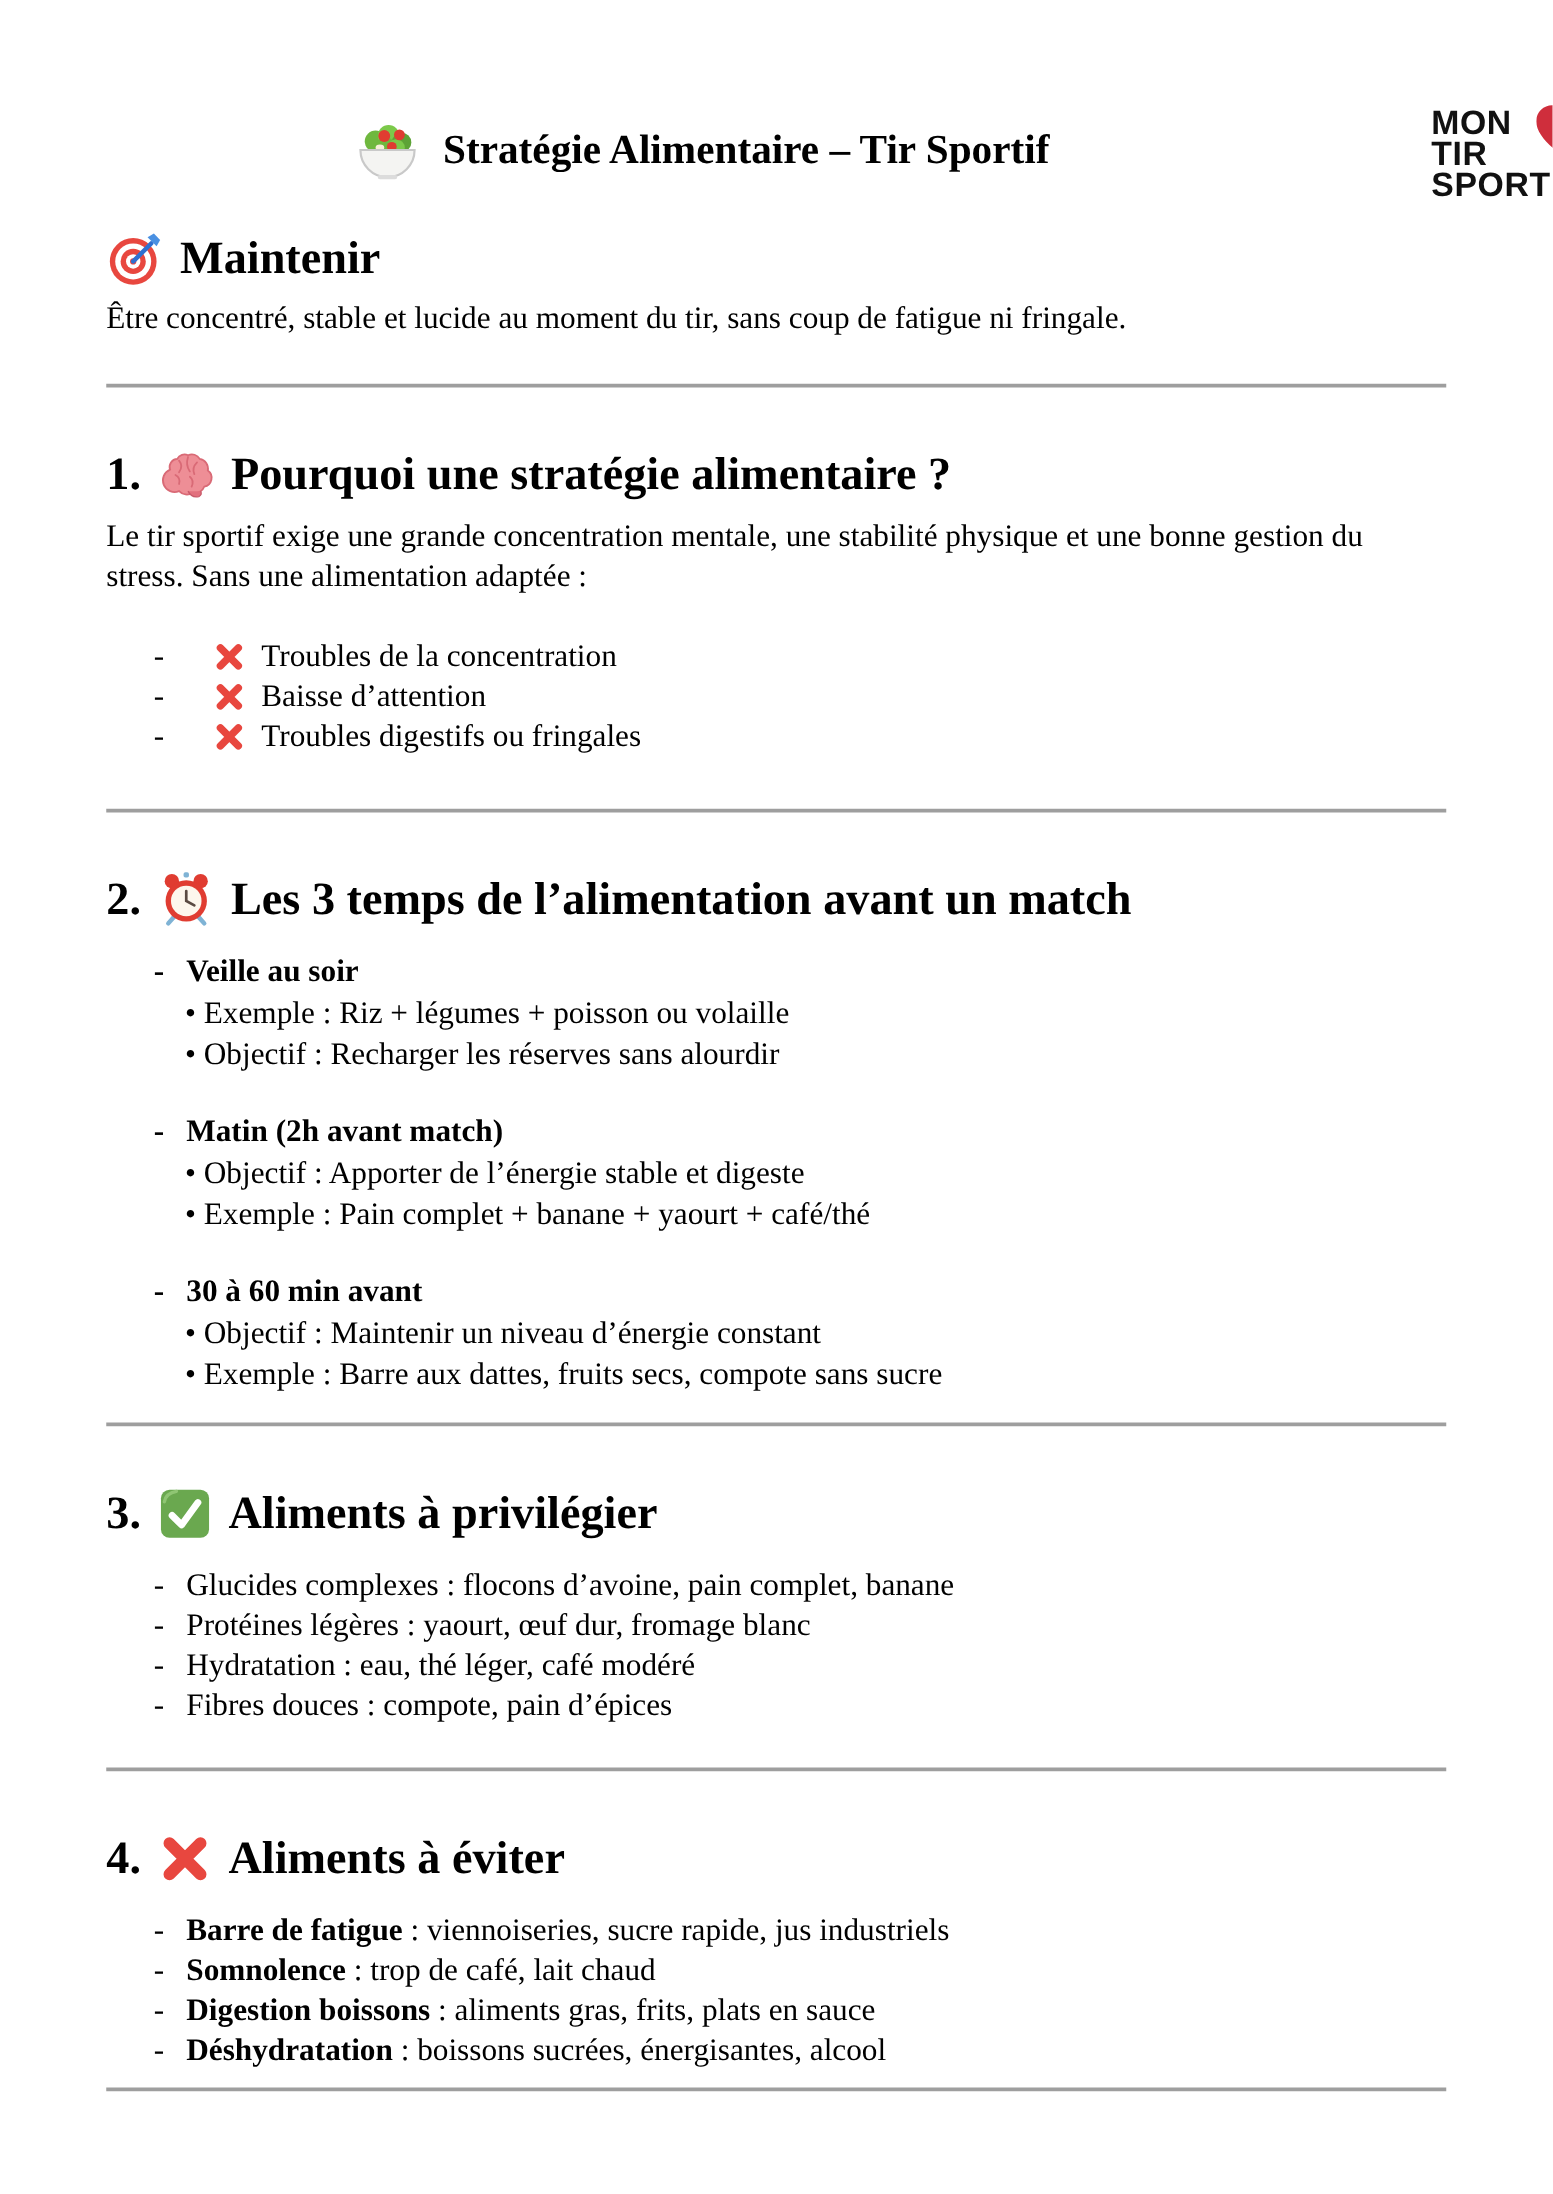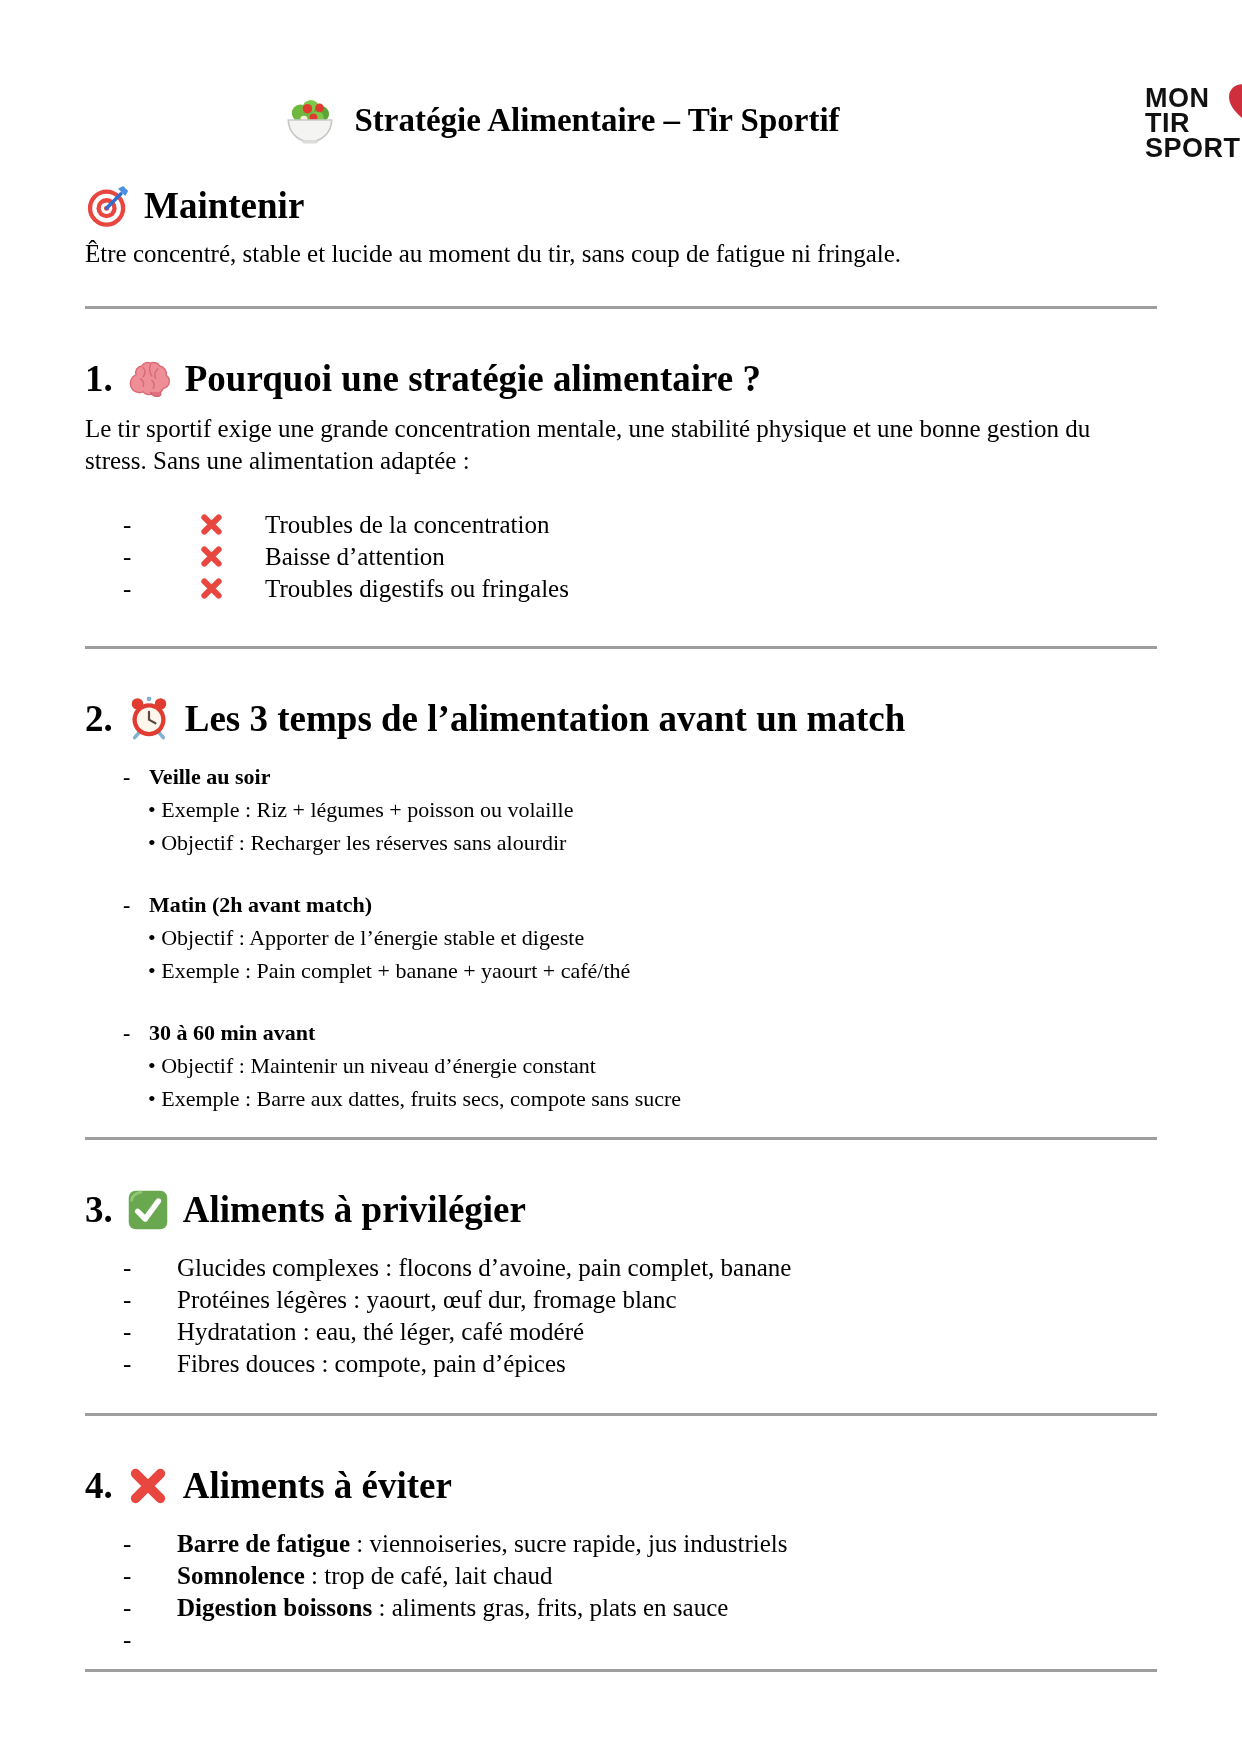--- a/index.html
+++ b/index.html
@@ -96,37 +96,36 @@
     margin: 32px 0 0 0;
     padding: 0 0 0 38px;
     font-size: 25px;
   }
   .mt-list-sm { margin-top: 16px; }
   .dash-list li {
     display: flex;
     align-items: center;
     line-height: 31px;
     margin: 0 0 1px 0;
-    gap: 28px;
   }
   .dash {
     flex: 0 0 26px;
     display: inline-block;
   }
   .dash::before { content: "-"; }
   .cross-list .dash { flex: 0 0 47px; }
   .cross-sm {
     flex: 0 0 27px;
     width: 27px;
     height: 27px;
     margin-right: 12px;
     display: inline-flex;
   }
   
-  .blocks { margin-top: 16px; padding-left: 38px; font-size: 22px; }
+  .blocks { margin-top: 16px; padding-left: 38px; font-size: 25px; }
   .block { margin-top: 0; }
   .block + .block { margin-top: 30px; }
   .block-label {
     display: flex;
     line-height: 32px;
     font-weight: bold;
   }
   .sub-bullet {
     padding-left: 25px;
     line-height: 33px;
@@ -339,19 +338,20 @@
       <li>
         <span class="dash"></span>
         <span><span class="bold">Somnolence</span><span> : trop de café, lait chaud</span></span>
       </li>
       <li>
         <span class="dash"></span>
         <span><span class="bold">Digestion boissons</span><span> : aliments gras, frits, plats en sauce</span></span>
       </li>
       <li>
         <span class="dash"></span>
+        <span><span class="bold">Déshydratation</span><span> : boissons sucrées, énergisantes, alcool</span></span>
       </li>
     </ul>
   </section>
 
   <hr class="divider hr5">
 
 </div>
 
 </body></html>

